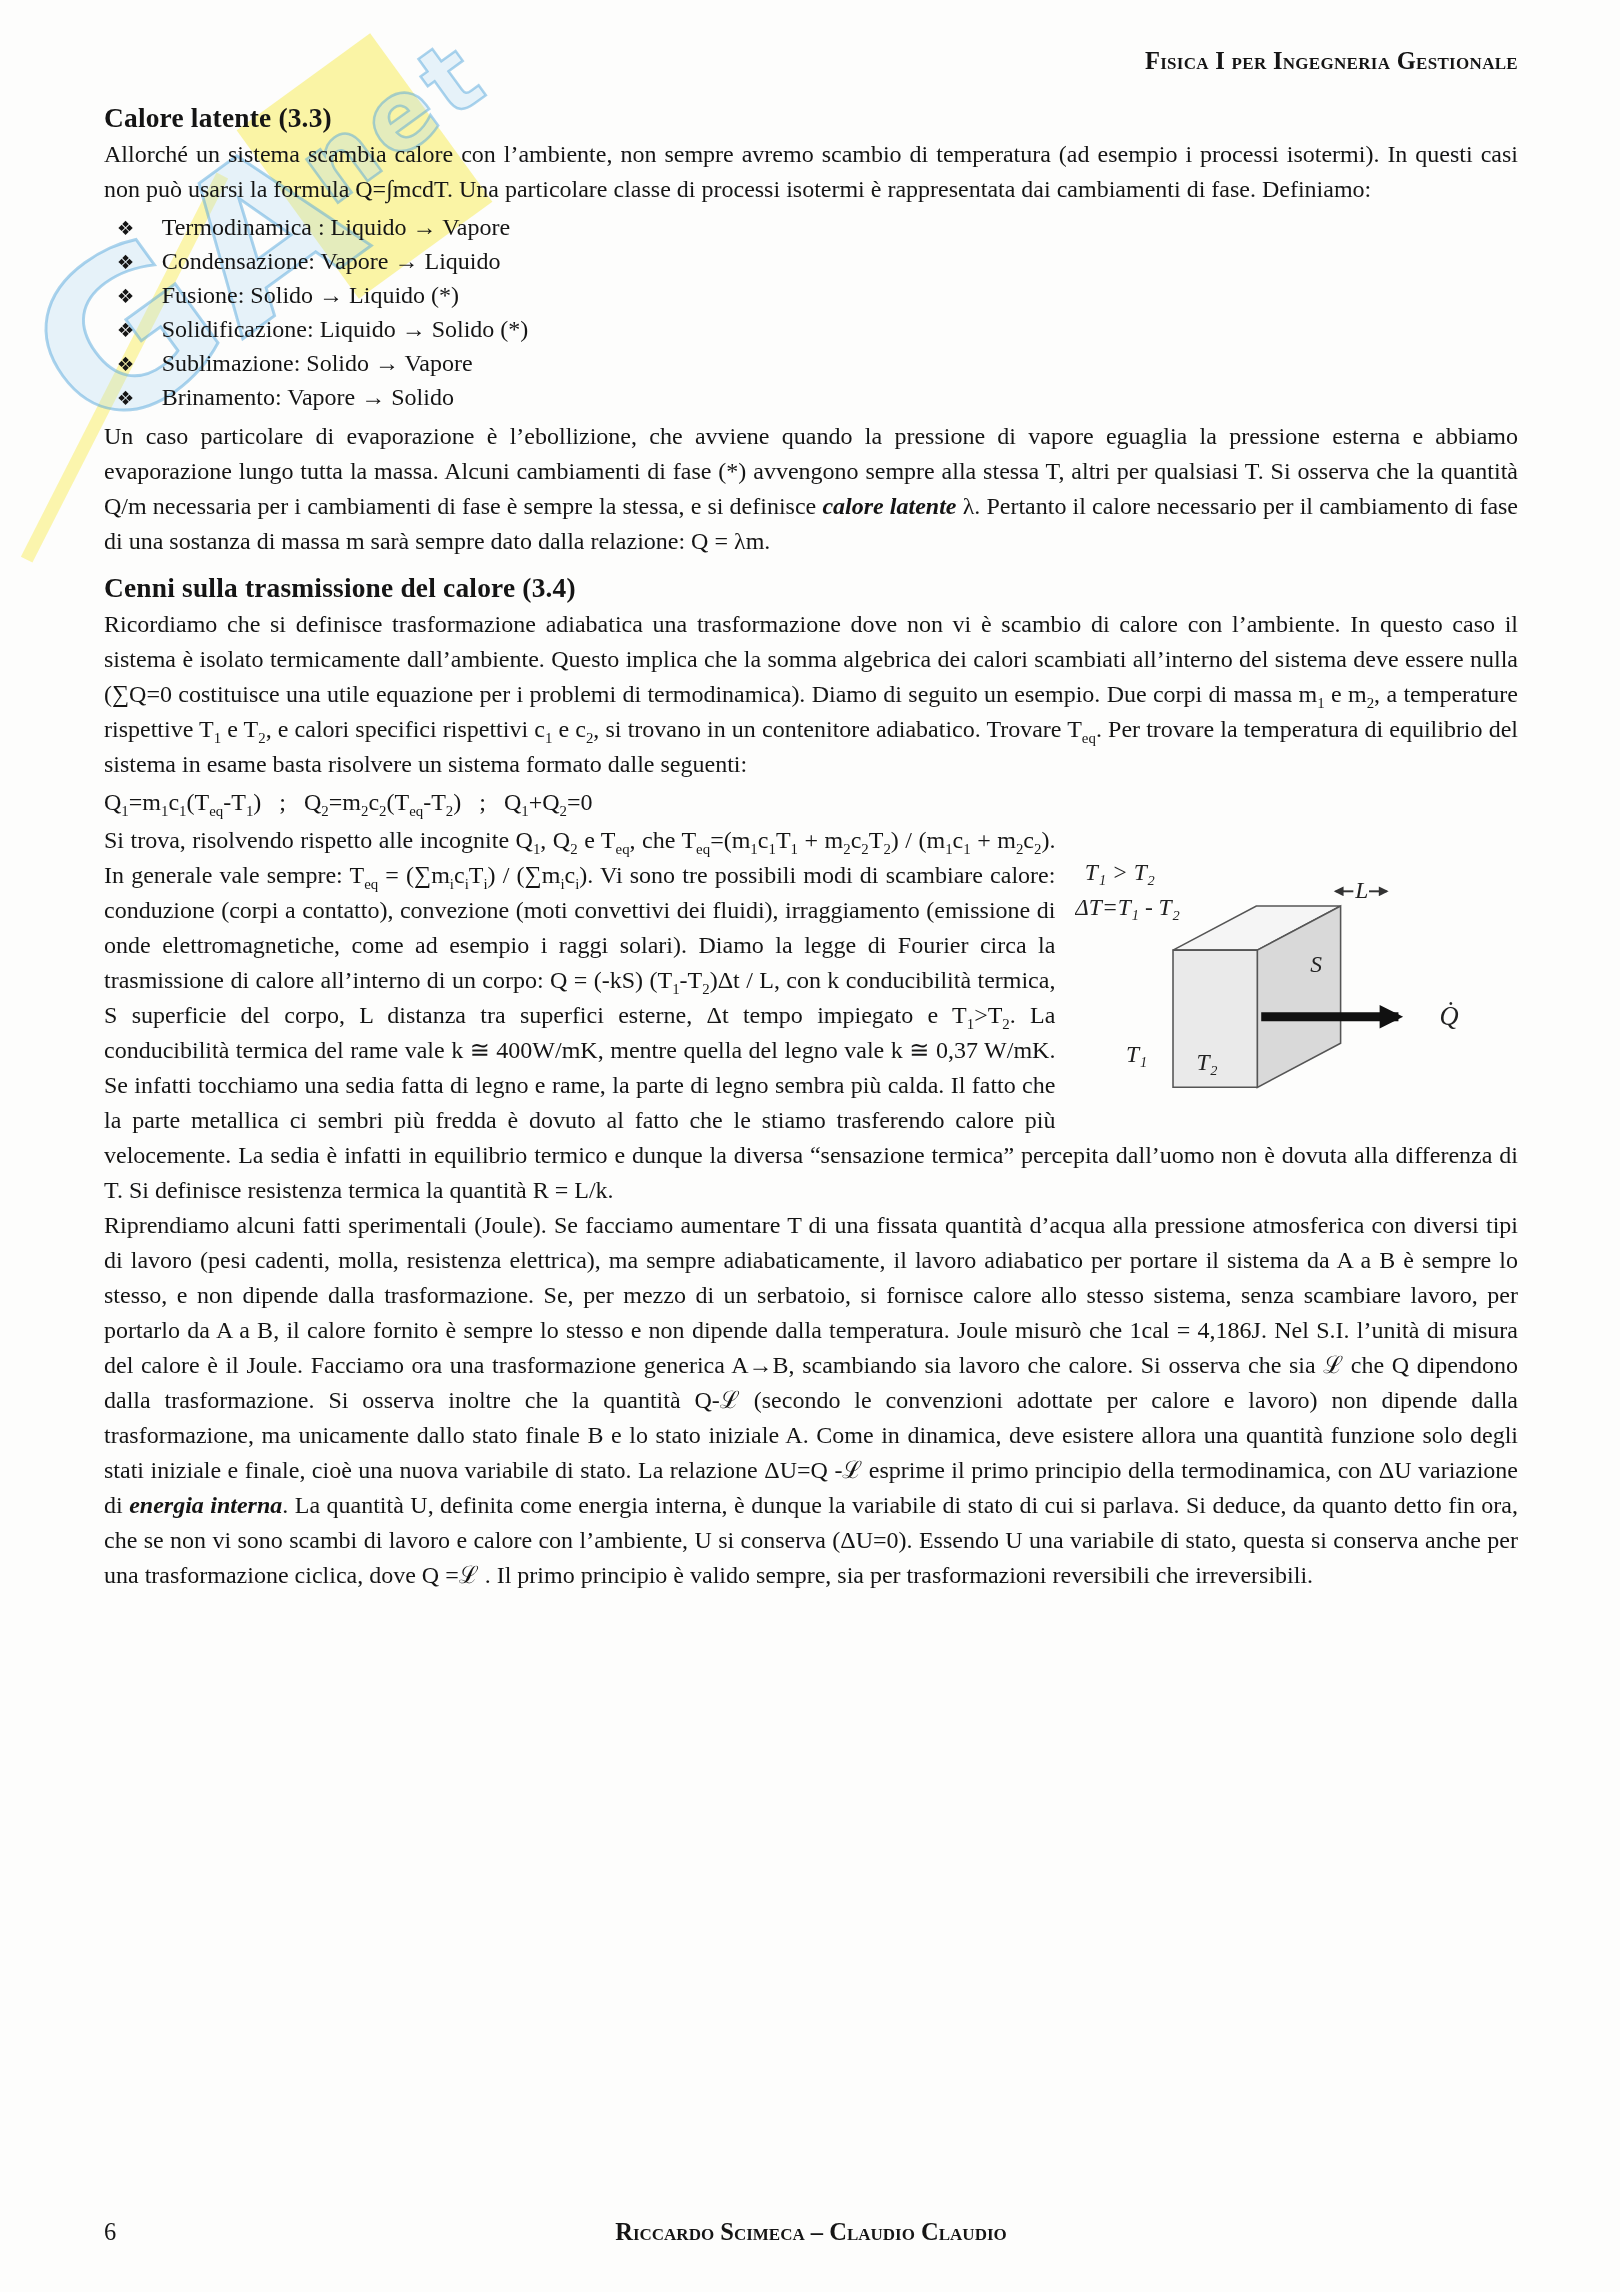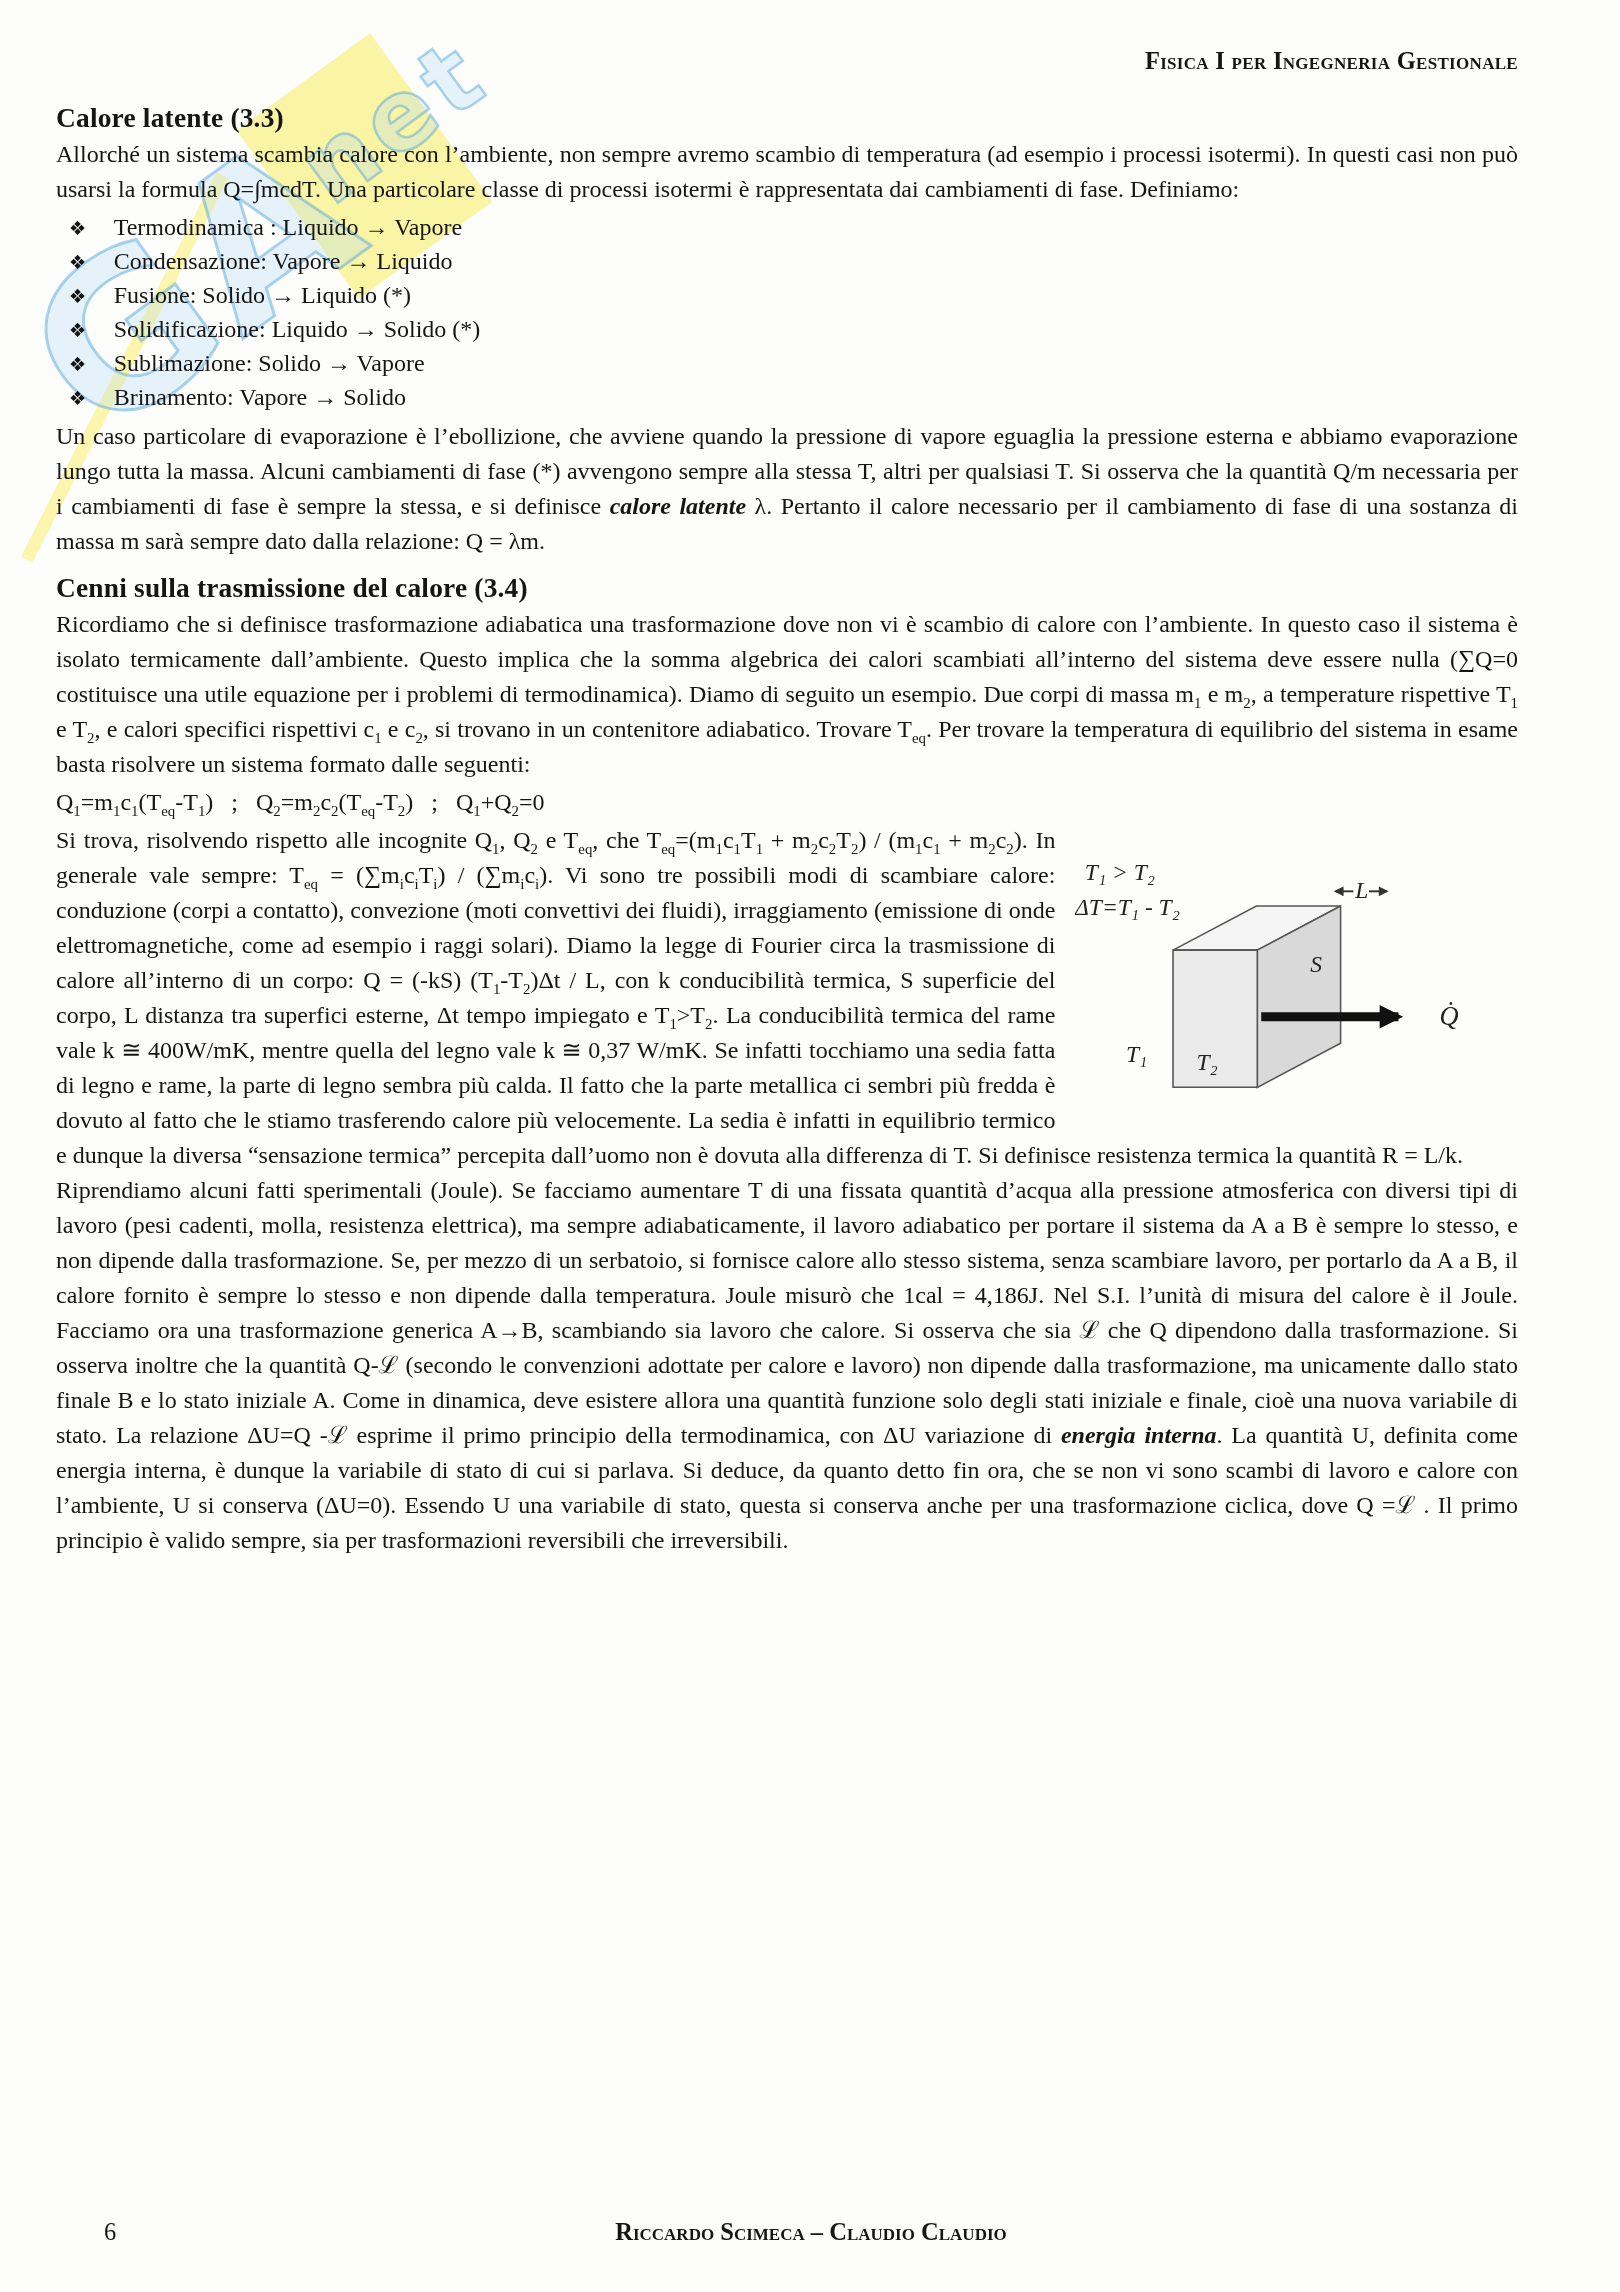--- a/index.html
+++ b/index.html
@@ -29,21 +29,21 @@
     position: absolute; font-family: "DejaVu Sans", sans-serif; font-weight: 800; line-height: 1;
     color: rgba(178, 218, 241, 0.30);
     -webkit-text-stroke: 2.9px rgba(82, 166, 219, 0.48);
     transform: rotate(-36deg);
     letter-spacing: 5.9px;
   }
   .wm-large { left: 23.5px; top: 165px; font-size: 208px; }
   .wm-small { left: 292px; top: 57px; font-size: 98px; -webkit-text-stroke-width: 2.5px; }
 
   
-  .content { position: relative; z-index: 2; padding: 45px 102px 0 56px; }
+  .content { position: relative; z-index: 2; padding: 45px 102px 0 104px; }
 
   header { text-align: right; font-weight: 700; font-variant: small-caps; font-size: 24.5px; line-height: 1.32; letter-spacing: 0.3px; }
 
   .section-title { clear: both; font-size: 27.4px; font-weight: 700; margin: 14.7px 0 2.9px 0; letter-spacing: 0.2px; }
   .section-title.first { margin-top: 25.5px; }
 
   .body-text { font-size: 24px; line-height: 35px; text-align: justify; margin: 0; }
   .body-text i { font-style: italic; font-weight: bold; }
   sub { font-size: 0.62em; line-height: 0; }
 

